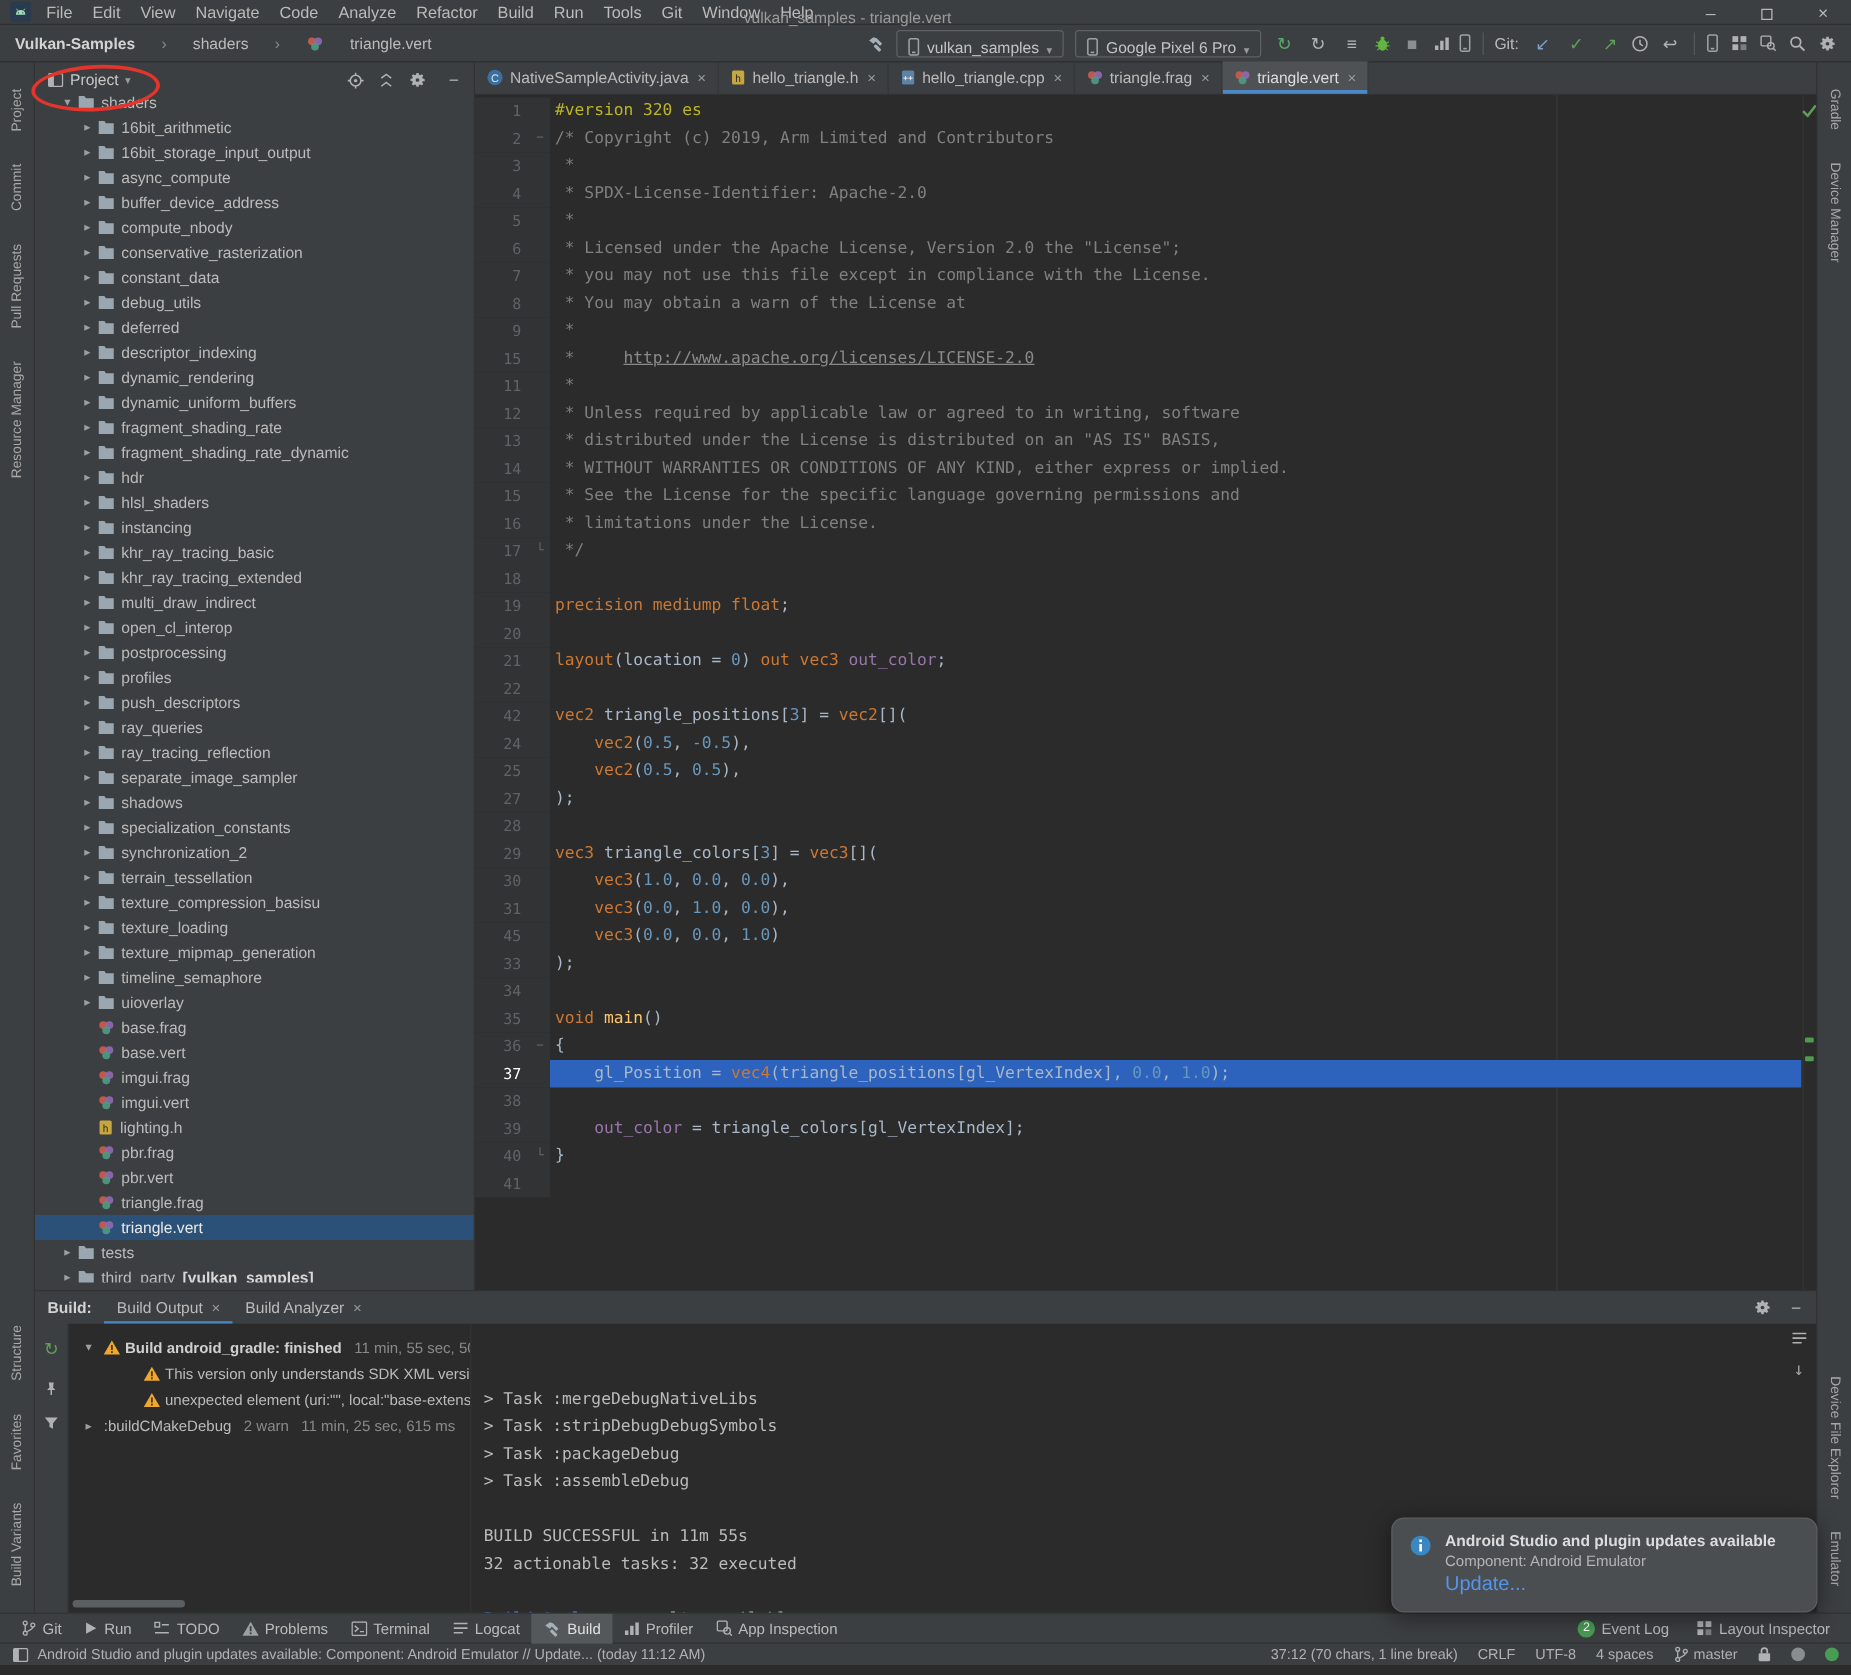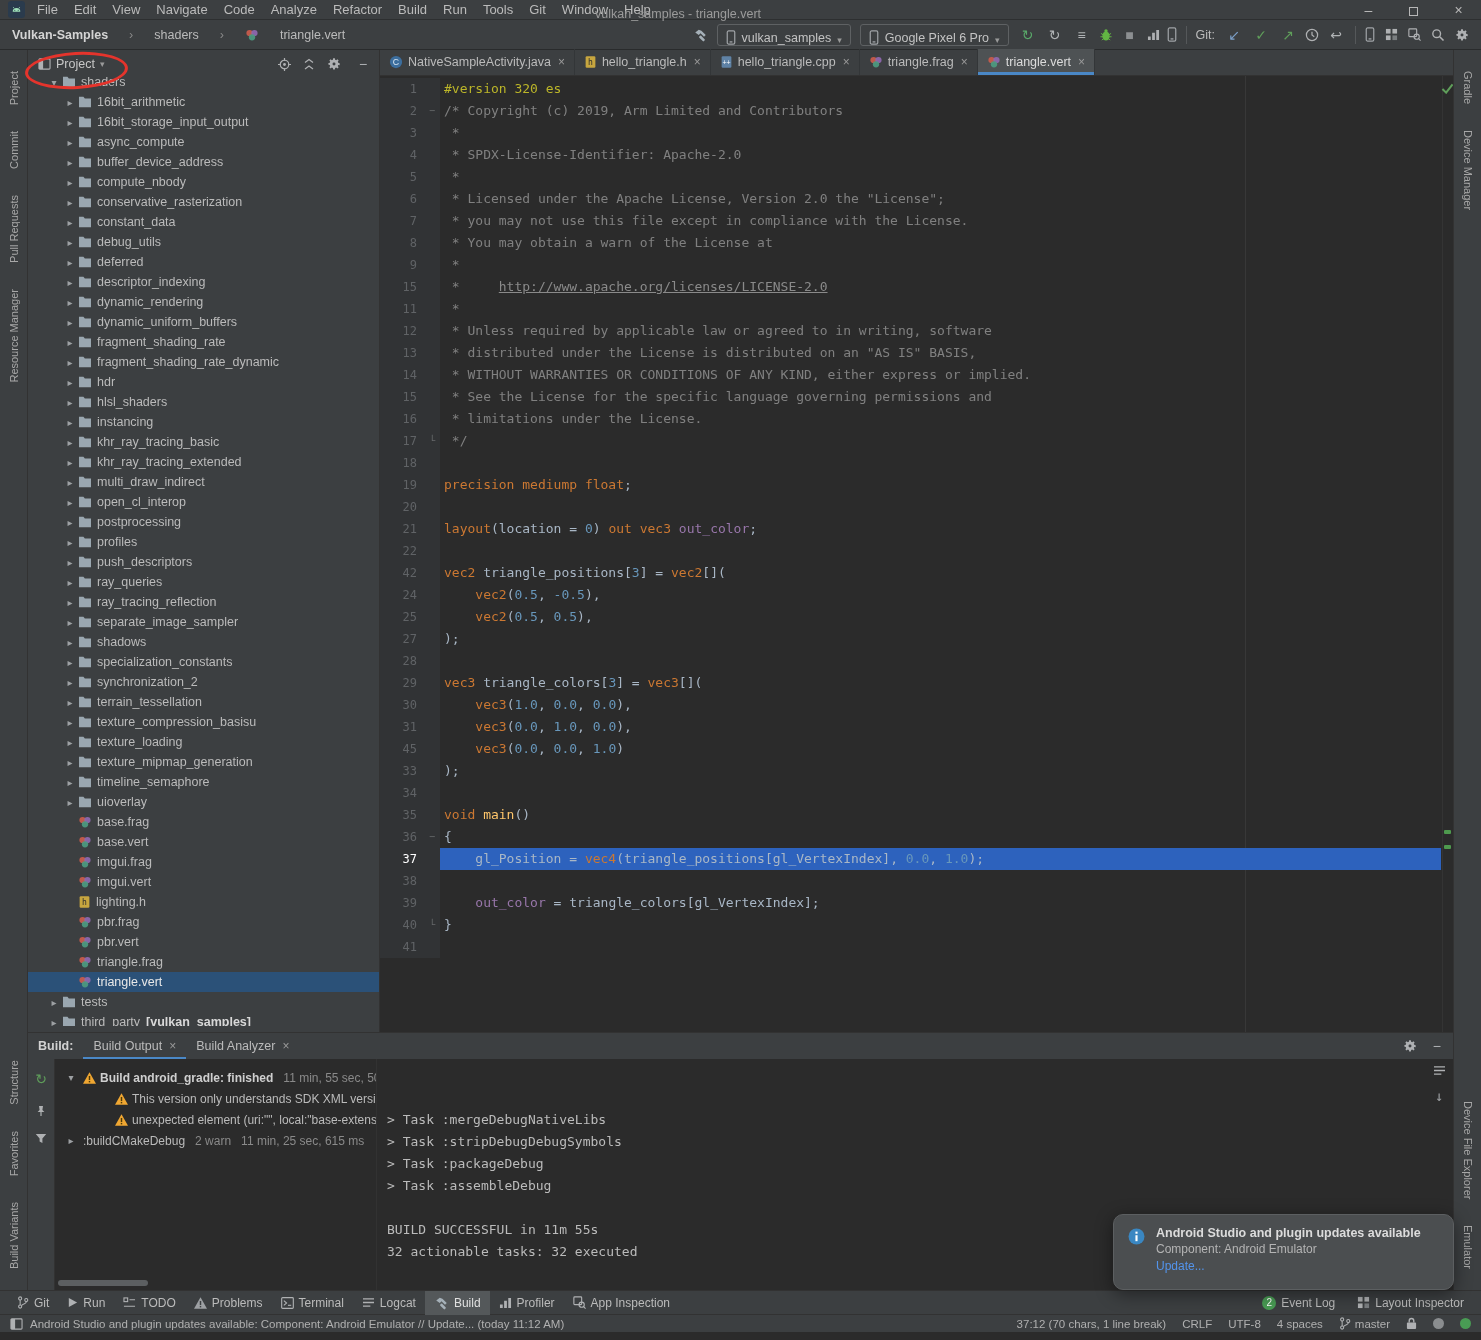--- a/index.html
+++ b/index.html
@@ -105,21 +105,21 @@
   .sb-left{display:flex;align-items:center;gap:7px;white-space:nowrap}
   .sb-right{margin-left:auto;display:flex;align-items:center;gap:16px;white-space:nowrap}
   .sb-item{display:flex;align-items:center;gap:4px;cursor:default}
   .dot{width:11px;height:11px;border-radius:50%;display:inline-block}
 
   
   .notif{position:absolute;left:1113px;top:1214px;width:341px;height:76px;background:#4b4e50;border:1px solid #5c5f61;border-radius:10px;padding:11px 14px 10px 42px;box-shadow:0 4px 18px rgba(0,0,0,.45);z-index:40}
   .notif .ni{position:absolute;left:14px;top:13px}
   .notif-title{font-weight:bold;color:#dcdcdc;font-size:12.5px}
   .notif-body{color:#b4b4b4;font-size:12px;margin-top:2px}
-  .notif-link{color:#5394ec;font-size:12px;margin-top:3px;display:inline-block;cursor:pointer}
+  .notif-link{color:#5394ec;font-size:16px;margin-top:3px;display:inline-block;cursor:pointer}
   .red-ellipse{position:absolute;left:25px;top:52px;width:103px;height:37px;border:3px solid #e5342c;border-radius:50%;transform:rotate(-3deg);z-index:60;pointer-events:none}
 </style>
 </head>
 <body>
 
 <div class="titlebar">
   <span class="app-icon">
       <svg width="17" height="17" viewBox="0 0 18 18">
         <rect width="18" height="18" rx="3.5" fill="#2a3b4d"></rect>
         <path d="M5 11.4a4 4 0 018 0z" fill="#9fe0b9"></path>

